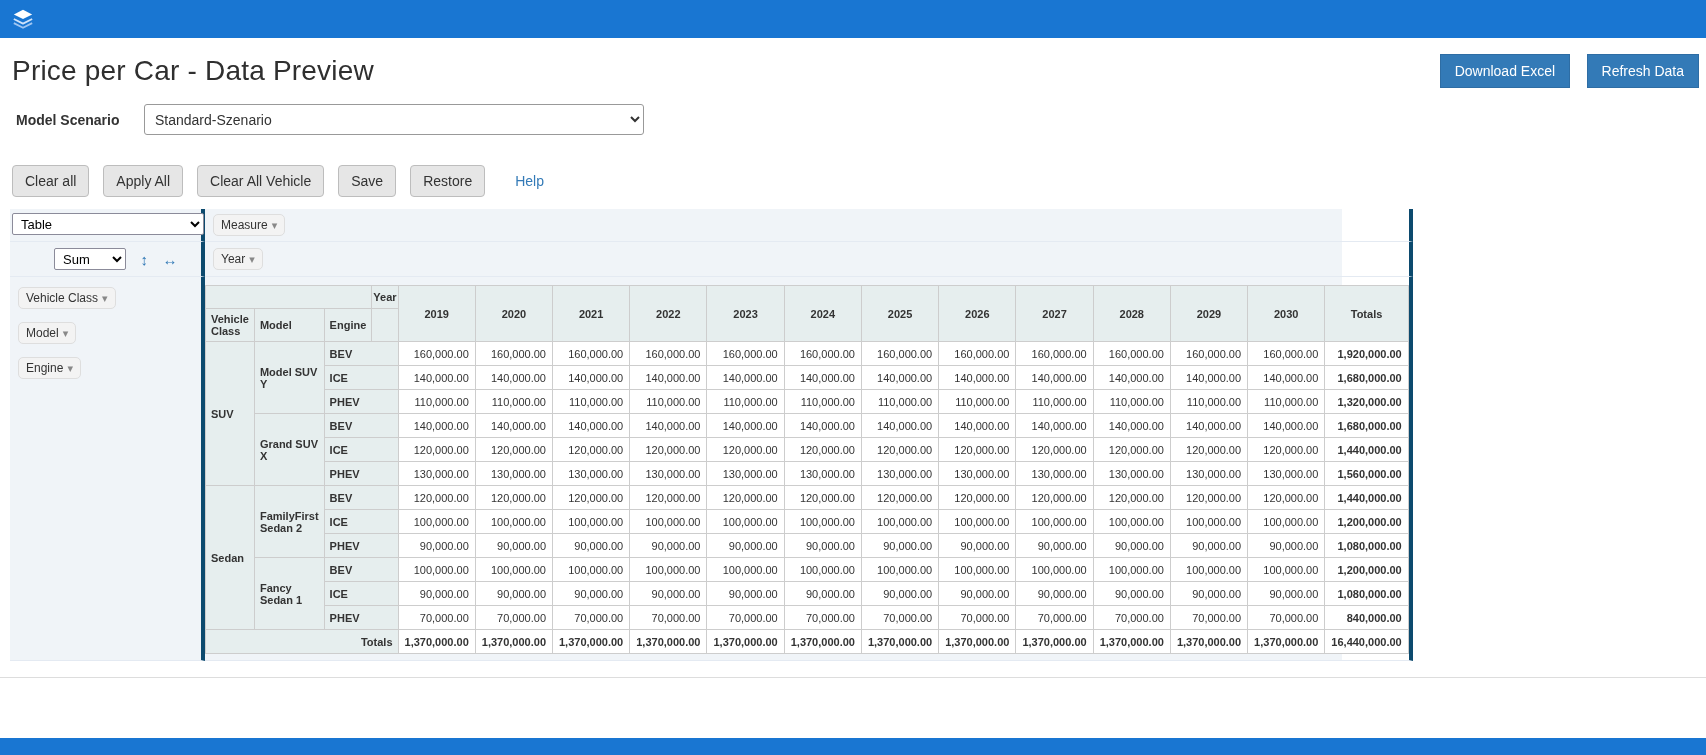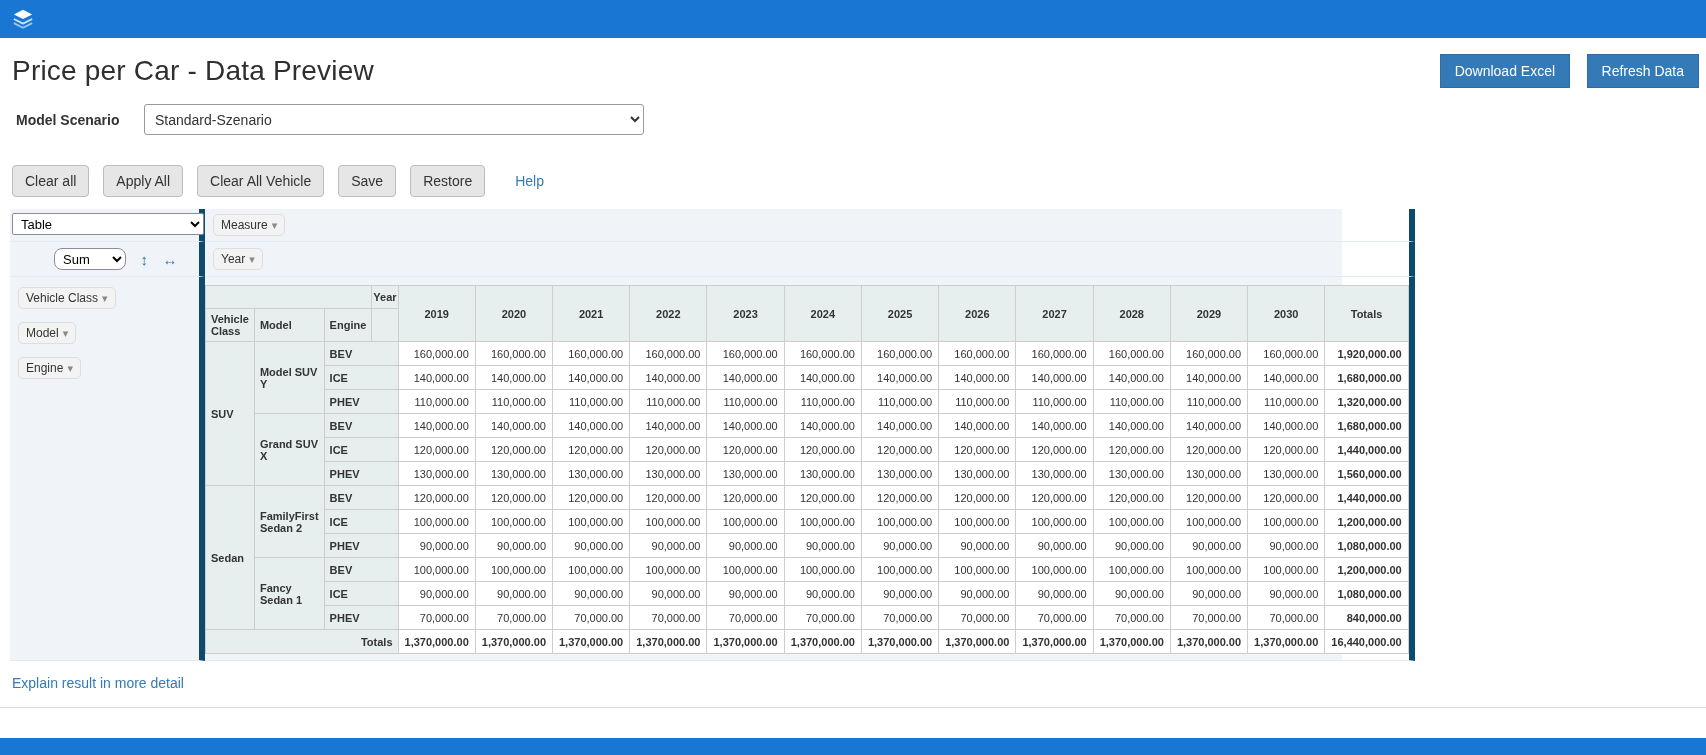--- a/index.html
+++ b/index.html
@@ -47,26 +47,26 @@
     background:#e6e6e6;border:1px solid #bdbdbd;color:#333;font-size:14px;font-family:inherit;
     padding:7px 12px;border-radius:4px;cursor:pointer;margin-right:14px;
   }
   .help-link{color:var(--link);font-size:14px;text-decoration:none;margin-left:16px;cursor:pointer;text-align:center;}
 
   
   .pivot-ui{
     display:grid;grid-template-columns:195px 1fr;
     margin:12px 0 0 10px;width:1332px;background:var(--pivot-bg);
   }
-  .pivot-ui .cell{border-right:6px solid #0c4a6e;border-bottom:1px solid #e4eaf2;}
+  .pivot-ui .cell{border-right:4px solid #0c4a6e;border-bottom:1px solid #e4eaf2;}
   .c-renderer{grid-column:1;grid-row:1;padding:4px 2px;}
   .c-renderer select{width:192px;height:22px;font-size:13px;font-family:inherit;border:1px solid #8b8b9a;border-radius:2px;background:#fff;padding:0 4px;}
   .c-unused{grid-column:2;grid-row:1;padding:5px 8px;}
   .c-aggregator{grid-column:1;grid-row:2;padding:6px 2px 6px 44px;white-space:nowrap;}
-  .c-aggregator select{width:72px;height:22px;font-size:13px;font-family:inherit;border:1px solid #8b8b9a;border-radius:8px;background:#fff;padding:0 4px;}
+  .c-aggregator select{width:72px;height:22px;font-size:13px;font-family:inherit;border:1px solid #8b8b9a;border-radius:2px;background:#fff;padding:0 4px;}
   .order{color:var(--link);font-size:15px;margin-left:10px;cursor:pointer;vertical-align:middle;}
   .c-cols{grid-column:2;grid-row:2;padding:6px 8px;}
   .c-rows{grid-column:1;grid-row:3;padding:10px 8px;}
   .c-rows .chip-wrap{margin-bottom:13px;}
   .c-table{grid-column:2;grid-row:3;padding:8px 0 6px 0;border-right:none;}
 
   .pvt-attr{
     display:inline-block;background:#f3f3f3;border:1px solid #dedede;border-radius:5px;
     padding:3px 7px;font-size:12px;color:#333;cursor:move;white-space:nowrap;
   }
@@ -405,19 +405,18 @@
               <td>1,370,000.00</td>
               <td>1,370,000.00</td>
               <td>1,370,000.00</td>
               <td>16,440,000.00</td>
             </tr>
           </tbody>
         </table>
     </div>
   </div>
 
-  <a class="explain-link">Explain result in more detail</a>
 
   <div class="footer-divider"></div>
 
   <footer class="bottombar"></footer>
 
 </div>
 
 </body></html>

